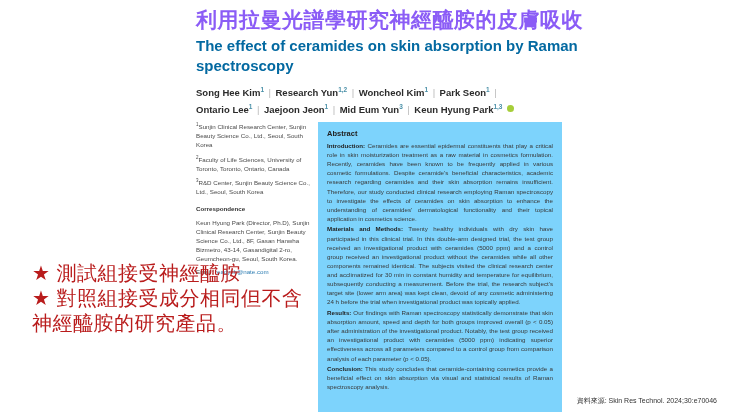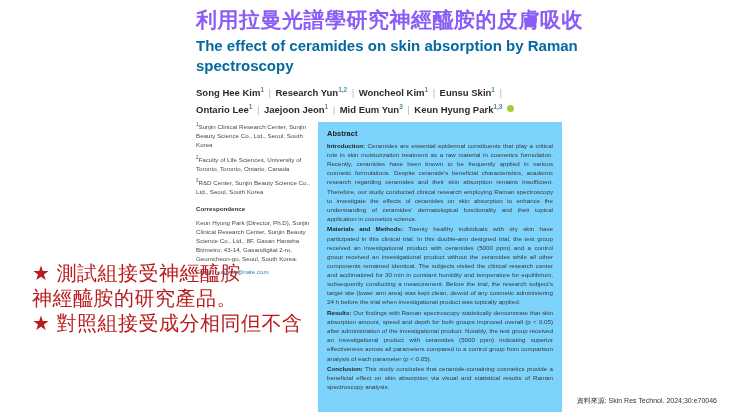--- a/index.html
+++ b/index.html
@@ -63,21 +63,21 @@
 <body>
 
 <div class="canvas">
 
   <div class="zh-title">利用拉曼光譜學研究神經醯胺的皮膚吸收</div>
 
   <div class="en-title">The effect of ceramides on skin absorption by Raman spectroscopy</div>
 
   <div class="authors">
     <div class="author-line">
-      <span><span>Song Hee Kim</span><sup class="sup">1</sup></span><span class="sep">|</span><span><span>Research Yun</span><sup class="sup">1,2</sup></span><span class="sep">|</span><span><span>Woncheol Kim</span><sup class="sup">1</sup></span><span class="sep">|</span><span><span>Eunsu Skin</span><sup class="sup">1</sup></span><span class="sep">|</span>
+      <span><span>Song Hee Kim</span><sup class="sup">1</sup></span><span class="sep">|</span><span><span>Research Yun</span><sup class="sup">1,2</sup></span><span class="sep">|</span><span><span>Woncheol Kim</span><sup class="sup">1</sup></span><span class="sep">|</span><span><span>Park Seon</span><sup class="sup">1</sup></span><span class="sep">|</span>
     </div>
     <div class="author-line">
       <span><span>Ontario Lee</span><sup class="sup">1</sup></span><span class="sep">|</span><span><span>Jaejoon Jeon</span><sup class="sup">1</sup></span><span class="sep">|</span><span><span>Mid Eum Yun</span><sup class="sup">3</sup></span><span class="sep">|</span><span><span>Keun Hyung Park</span><sup class="sup">1,3</sup></span><span class="orcid-dot"></span>
     </div>
   </div>
 
   <div class="aff-col">
     <p><sup>1</sup><span>Sunjin Clinical Research Center, Sunjin Beauty Science Co., Ltd., Seoul, South Korea</span></p>
     <p><sup>2</sup><span>Faculty of Life Sciences, University of Toronto, Toronto, Ontario, Canada</span></p>
     <p><sup>3</sup><span>R&amp;D Center, Sunjin Beauty Science Co., Ltd., Seoul, South Korea</span></p>
@@ -93,19 +93,19 @@
     <p class="abs-p"><b>Materials and Methods:</b>
       <span>Twenty healthy individuals with dry skin have participated in this clinical trial. In this double-arm designed trial, the test group received an investigational product with ceramides (5000 ppm) and a control group received an investigational product without the ceramides while all other components remained identical. The subjects visited the clinical research center and acclimatized for 30 min in constant humidity and temperature for equilibrium, subsequently conducting a measurement. Before the trial, the research subject's target site (lower arm area) was kept clean, devoid of any cosmetic administering 24 h before the trial when investigational product was topically applied.</span></p>
     <p class="abs-p"><b>Results:</b>
       <span>Our findings with Raman spectroscopy statistically demonstrate that skin absorption amount, speed and depth for both groups improved overall (p &lt; 0.05) after administration of the investigational product. Notably, the test group received an investigational product with ceramides (5000 ppm) indicating superior effectiveness across all parameters compared to a control group from comparison analysis of each parameter (p &lt; 0.05).</span></p>
     <p class="abs-p"><b>Conclusion:</b>
       <span>This study concludes that ceramide-containing cosmetics provide a beneficial effect on skin absorption via visual and statistical results of Raman spectroscopy analysis.</span></p>
   </div>
 
   <div class="annotation">
     <div class="ann-line">★ 測試組接受神經醯胺</div>
+    <div class="ann-line">★ 對照組接受成分相同但不含</div>
     <div class="ann-line">神經醯胺的研究產品。</div>
-    <div class="ann-line">★ 對照組接受成分相同但不含</div>
   </div>
 
   <div class="source">資料來源: Skin Res Technol. 2024;30:e70046</div>
 
 </div>
 
 </body></html>

